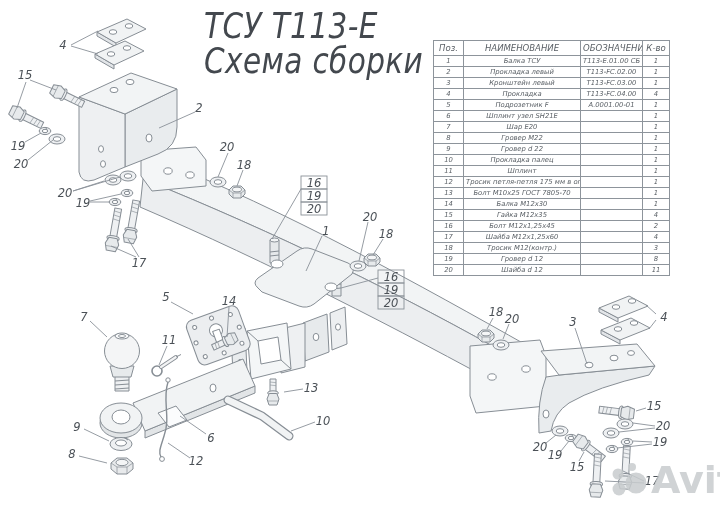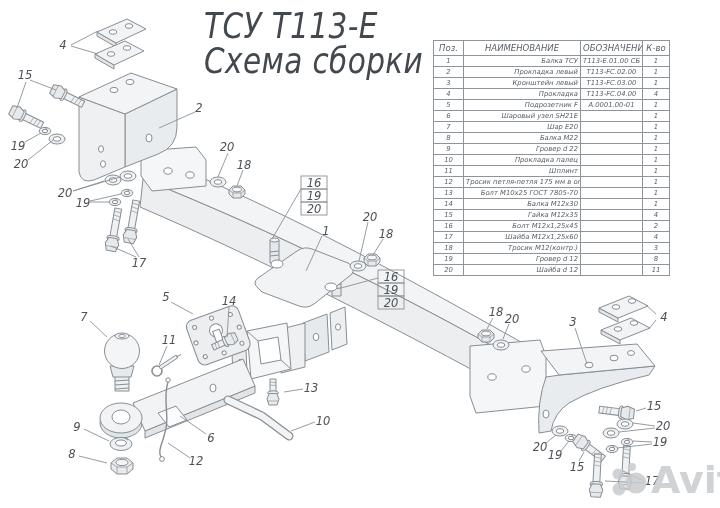--- a/index.html
+++ b/index.html
@@ -10,21 +10,21 @@
   .title{position:absolute;left:204px;top:8px;z-index:2;color:#43484e;
          font-style:italic;font-size:36px;line-height:35px;letter-spacing:.5px;
          transform:scaleX(.82);transform-origin:left top;white-space:nowrap;}
   
   .table-wrap{position:absolute;left:433px;top:40px;width:236px;z-index:2;}
   #parts-table{border-collapse:collapse;width:236px;table-layout:fixed;}
   #parts-table th,#parts-table td{border:1px solid #8d949b;font-style:italic;
       color:#5a6066;overflow:hidden;white-space:nowrap;padding:0 2px;}
   #parts-table th{height:14px;font-size:8.5px;font-weight:normal;}
   #parts-table td{height:10px;line-height:10px;font-size:6.8px;text-align:center;}
-  #parts-table td.c1{text-align:right;margin-left:32px;}
+  #parts-table td.c1{text-align:center;margin-left:32px;}
   
   #callouts text{font-family:"DejaVu Sans",sans-serif;font-style:italic;
       font-size:11.5px;fill:#4b5157;text-anchor:middle;}
   #callouts line{stroke:#8a9198;stroke-width:.9;}
   #callouts rect{fill:none;stroke:#8a9198;stroke-width:.9;}
   
   .watermark{position:absolute;left:609px;top:458px;display:flex;align-items:center;
       gap:2px;color:#c8ccce;opacity:.85;z-index:6;white-space:nowrap;
       font:700 38px "DejaVu Sans",sans-serif;}
   .wm-logo{fill:#c8ccce;}
@@ -410,33 +410,33 @@
             <td class="c3">4</td>
           </tr>
           <tr>
             <td class="c0">5</td>
             <td class="c1">Подрозетник F</td>
             <td class="c2">А.0001.00-01</td>
             <td class="c3">1</td>
           </tr>
           <tr>
             <td class="c0">6</td>
-            <td class="c1">Шаровый узел SH21E</td>
+            <td class="c1">Шплинт узел SH21E</td>
             <td class="c2"></td>
             <td class="c3">1</td>
           </tr>
           <tr>
             <td class="c0">7</td>
             <td class="c1">Шар Е20</td>
             <td class="c2"></td>
             <td class="c3">1</td>
           </tr>
           <tr>
             <td class="c0">8</td>
-            <td class="c1">Балка М22</td>
+            <td class="c1">Гровер М22</td>
             <td class="c2"></td>
             <td class="c3">1</td>
           </tr>
           <tr>
             <td class="c0">9</td>
             <td class="c1">Гровер d 22</td>
             <td class="c2"></td>
             <td class="c3">1</td>
           </tr>
           <tr>

